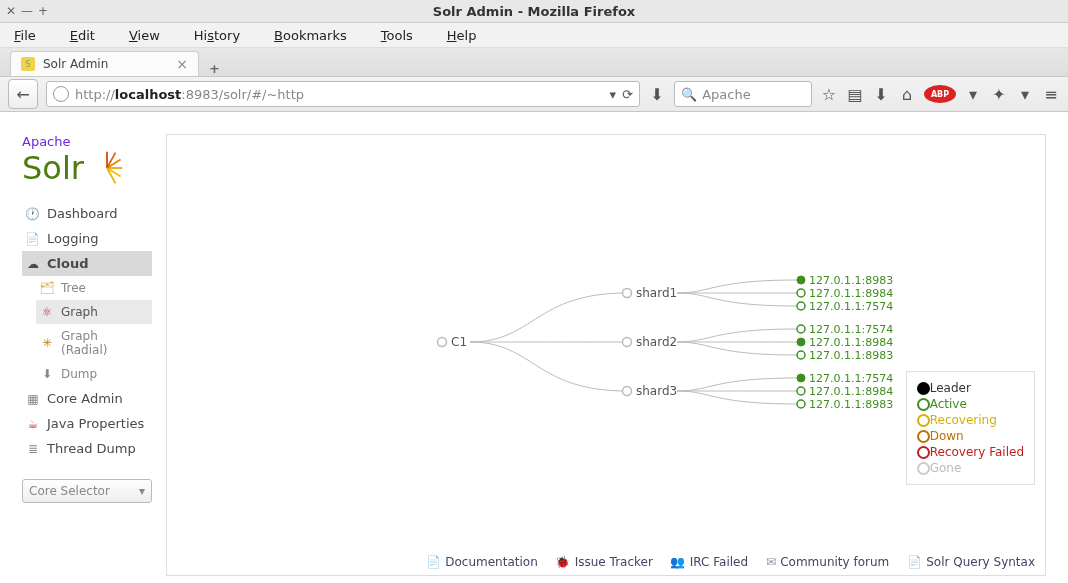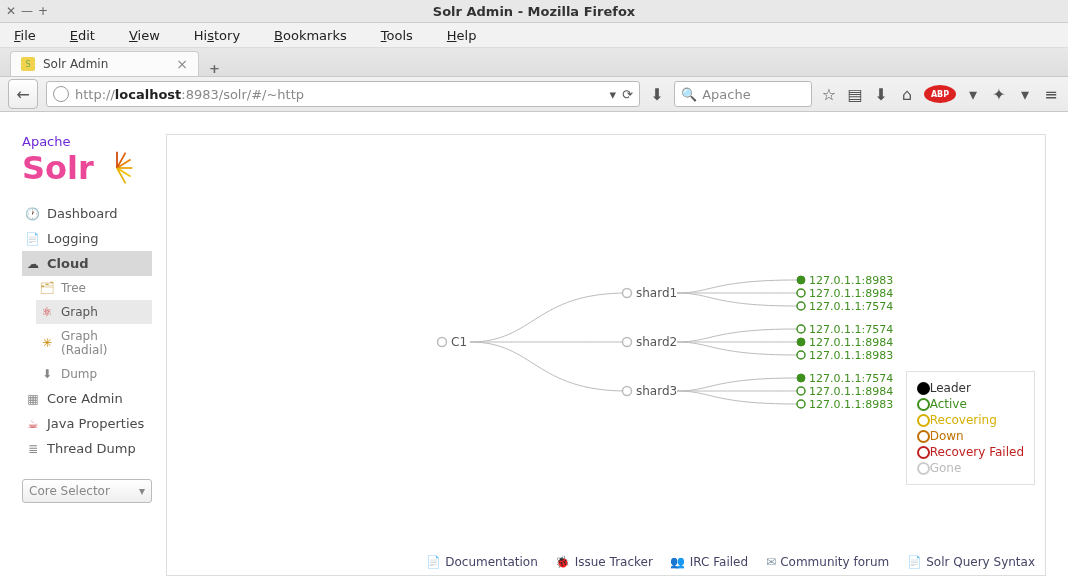--- a/index.html
+++ b/index.html
@@ -27,21 +27,21 @@
 .url .arr{margin-left:auto;display:flex;gap:6px;color:#555}
 .srch{flex:1;height:24px;border:1px solid #bbb;border-radius:3px;background:#fff;display:flex;align-items:center;padding:0 6px;color:#888}
 .srch .mag{margin-right:5px}
 .ticon{width:18px;height:18px;display:flex;align-items:center;justify-content:center;color:#555;font-size:16px}
 .abp{width:32px;height:18px;background:#d22;border-radius:50%;color:#fff;font-size:8px;font-weight:bold;display:flex;align-items:center;justify-content:center}
 
 .ct{display:flex;padding:22px}
 .side{width:130px;flex:none}
 .logo{margin-bottom:14px}
 .logo .ap{font-size:13px;color:#6d28d9}
-.logo .sl{font-size:32px;font-weight:bold;color:#ec4899;display:flex;align-items:center}
+.logo .sl{font-size:32px;font-weight:normal;color:#4d7c0f;display:flex;align-items:center}
 .sun{width:34px;height:34px;margin-left:6px;position:relative}
 .sun svg{width:34px;height:34px}
 .nav-i{display:flex;align-items:center;gap:7px;padding:5px 4px;font-size:13px;color:#4a4a4a;cursor:pointer}
 .nav-i.bold{font-weight:bold}
 .nav-i.act{background:#d9d9d9}
 .sub{padding-left:14px}
 .nav-i.sub-i{font-size:12px;color:#888}
 .nav-i.sub-i.sel{background:#e9e9e9;color:#555}
 .ic{width:14px;height:14px;display:flex;align-items:center;justify-content:center;font-size:12px}
 .csel{margin-top:18px;border:1px solid #bbb;border-radius:3px;background:linear-gradient(#fff,#eee);padding:4px 6px;font-size:12px;color:#888;display:flex;justify-content:space-between;align-items:center}

